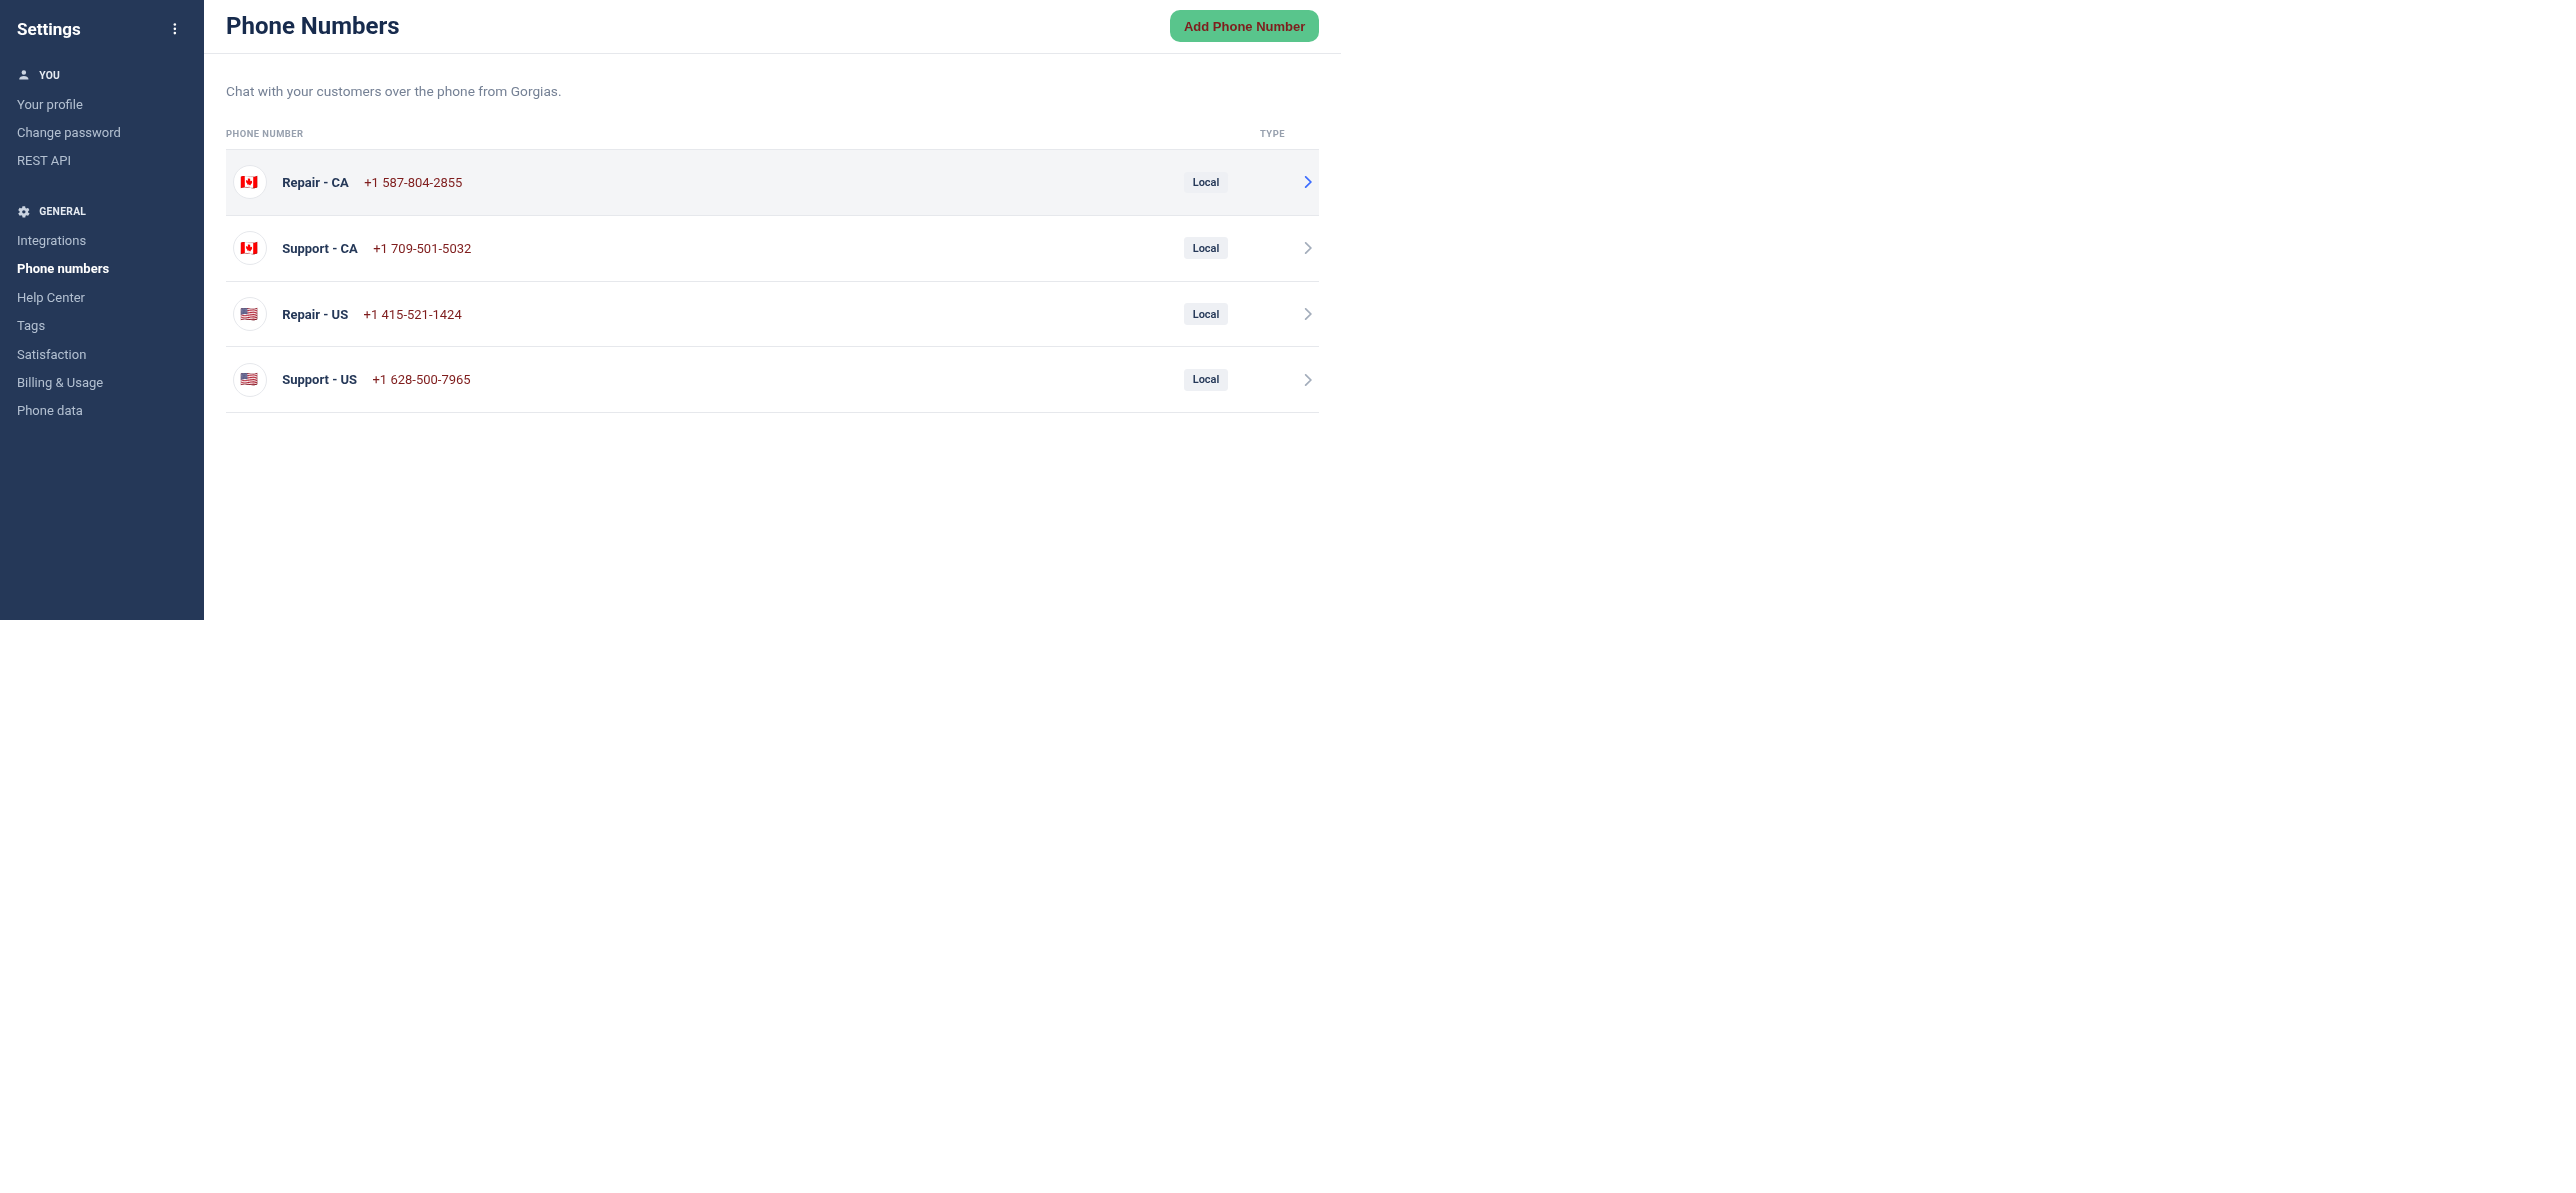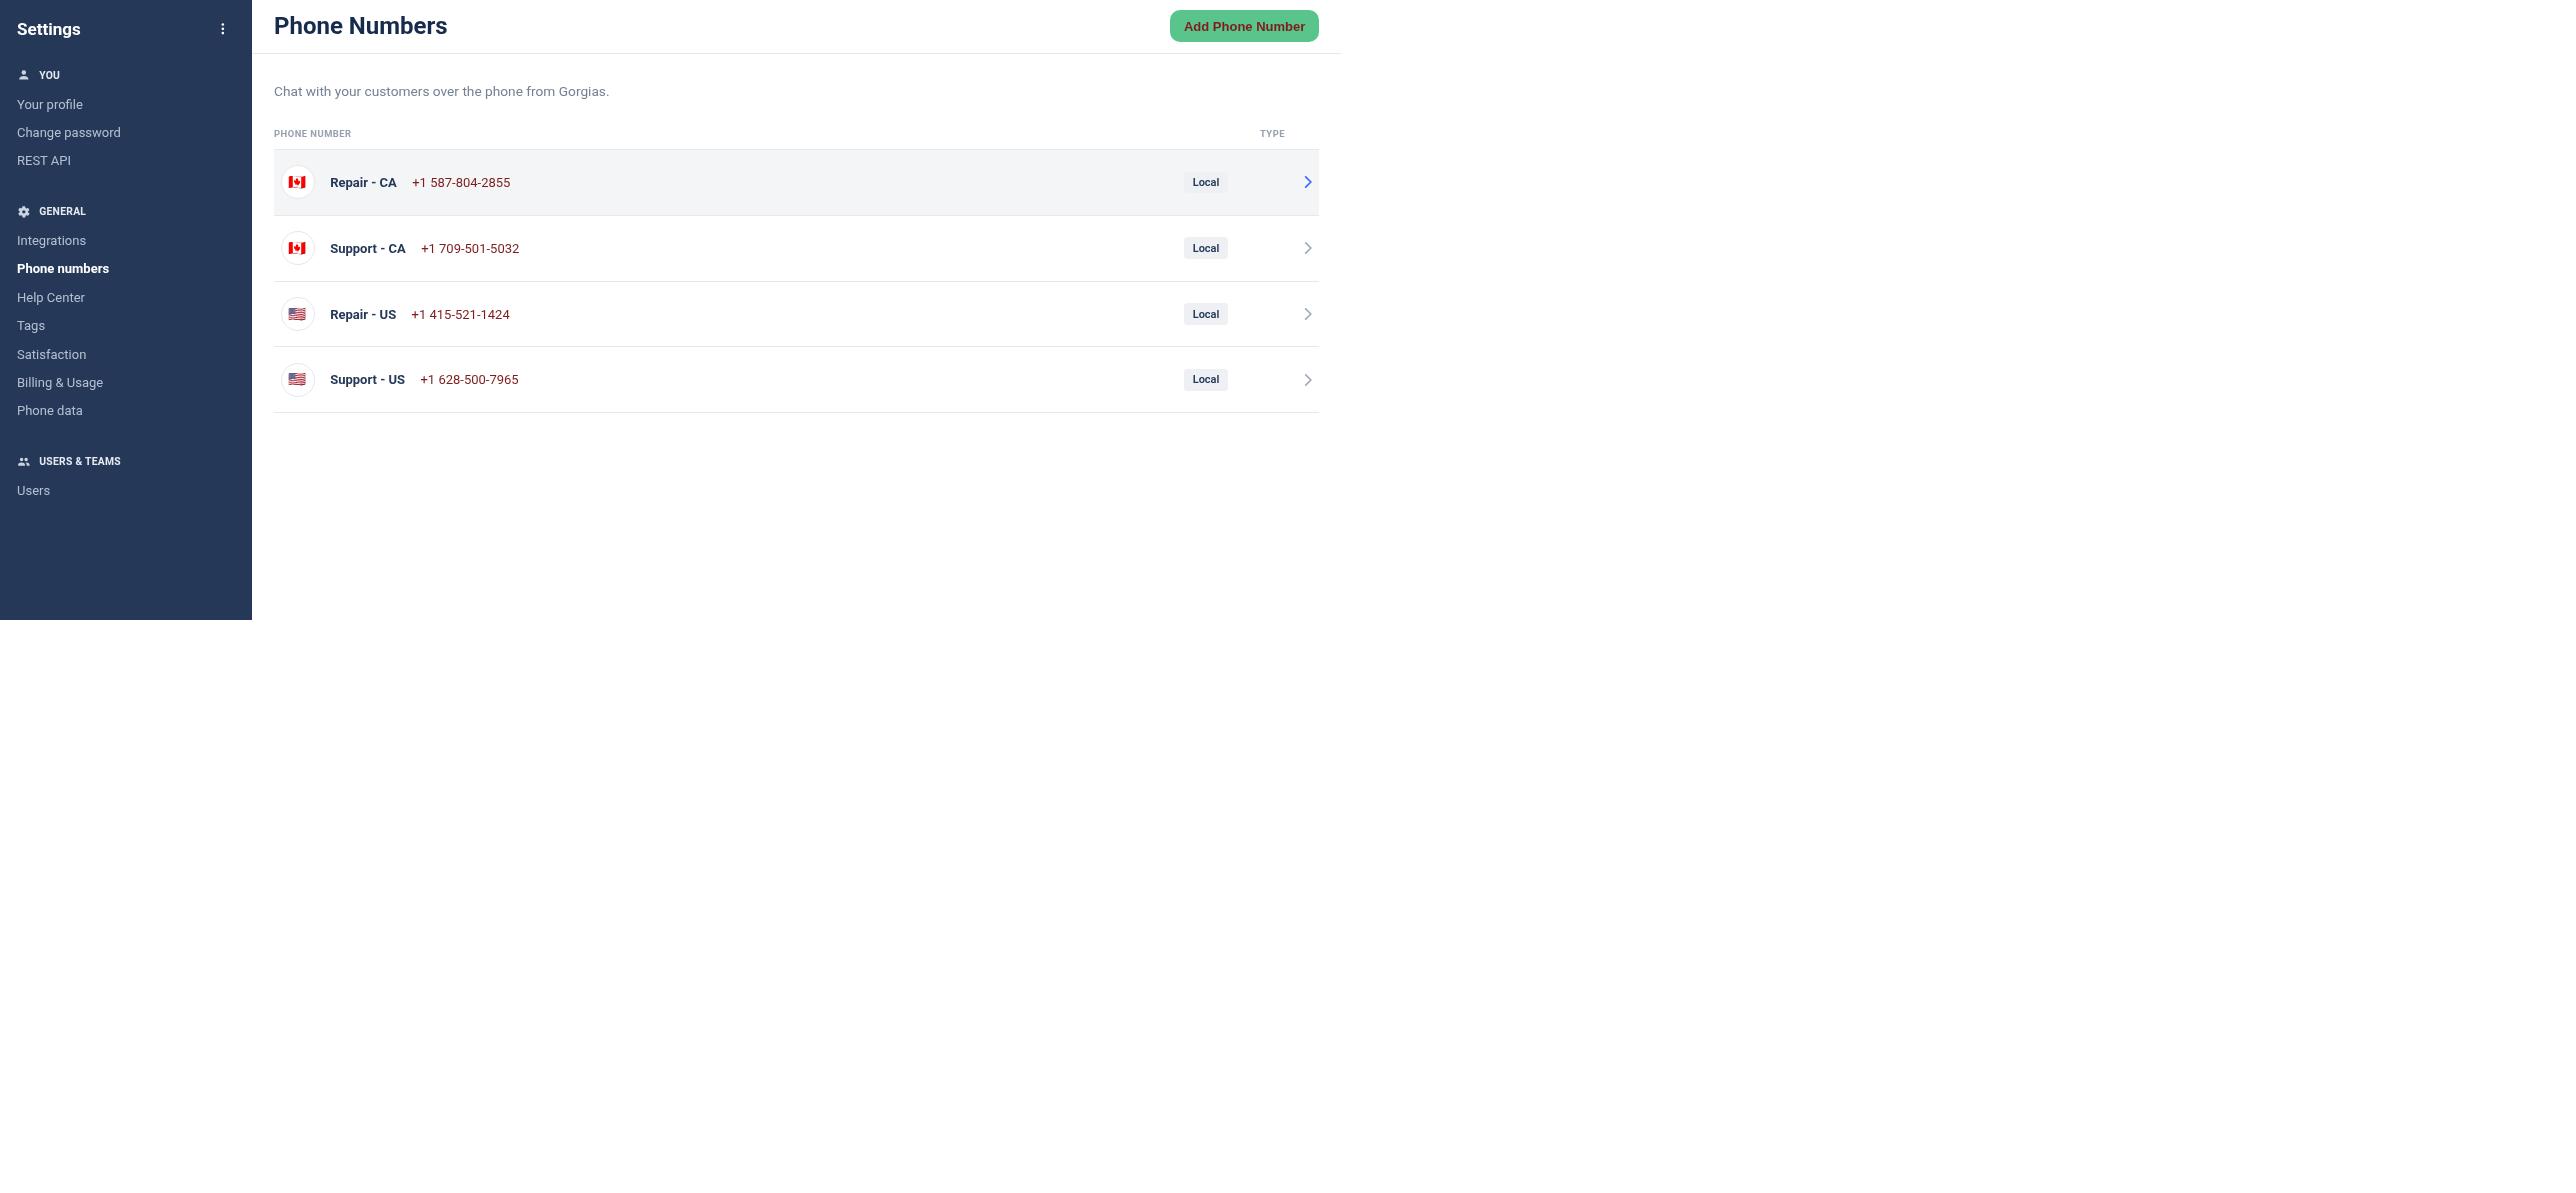--- a/index.html
+++ b/index.html
@@ -8,21 +8,21 @@
       font-size: 13px;
       color: #253858;
       background: #fff;
       width: 1341px;
       height: 620px;
       overflow: hidden;
     }
     .app { display: flex; height: 100%; }
 
     
-    .sidebar { width: 252px; background: #253858; color: #fff; padding: 0; overflow-y: auto; flex: none; }
+    .sidebar { width: 204px; background: #253858; color: #fff; padding: 0; overflow-y: auto; flex: none; }
     .sidebar-header { display: flex; align-items: center; justify-content: space-between; padding: 17px 17px 15.4px 17px; }
     .sidebar-title { font-size: 17px; font-weight: 700; color: #fff; }
     .kebab { width: 24px; height: 24px; display: flex; align-items: center; justify-content: center; cursor: pointer; color: #fff; }
     .kebab svg { display: block; }
 
     .section { padding: 0 17px 12px 17px; }
     .section + .section { padding-top: 5.1px; }
     .section-header { display: flex; align-items: center; gap: 8.5px; color: #cbd4e1; padding: 12px 0 8.5px 0; }
     .section-header .label { font-size: 10.3px; font-weight: 700; letter-spacing: 0.3px; text-transform: uppercase; color: #e6ebf2; }
     .section-header .icon { width: 13.7px; height: 13.7px; display: inline-flex; align-items: center; justify-content: center; color: #cbd4e1; }
@@ -100,32 +100,20 @@
       <a class="nav-item">Integrations</a>
       <a class="nav-item active">Phone numbers</a>
       <a class="nav-item">Help Center</a>
       <a class="nav-item">Tags</a>
       <a class="nav-item">Satisfaction</a>
       <a class="nav-item">Billing &amp; Usage</a>
       <a class="nav-item">Phone data</a>
     </div>
 
 
-    <div class="section">
-      <div class="section-header">
-        <span class="icon">
-          <svg width="13.7" height="13.7" viewBox="0 0 24 24" fill="currentColor">
-              <path d="M8 11a3 3 0 1 0-3-3 3 3 0 0 0 3 3zm8 0a3 3 0 1 0-3-3 3 3 0 0 0 3 3zM8 13c-3 0-6 1.5-6 4v2h12v-2c0-2.5-3-4-6-4zm8 0c-.4 0-.8 0-1.2.1A5.2 5.2 0 0 1 17 17v2h5v-2c0-2.5-3-4-6-4z"></path>
-            </svg>
-        </span>
-        <span class="label">USERS &amp; TEAMS</span>
-      </div>
-      <a class="nav-item">Users</a>
-
-    </div>
   </aside>
 
   <main class="main">
     <div class="page-header">
       <h1 class="page-title">Phone Numbers</h1>
       <button class="btn-add">Add Phone Number</button>
     </div>
 
     <div class="content">
       <p class="subtitle">Chat with your customers over the phone from Gorgias.</p>

